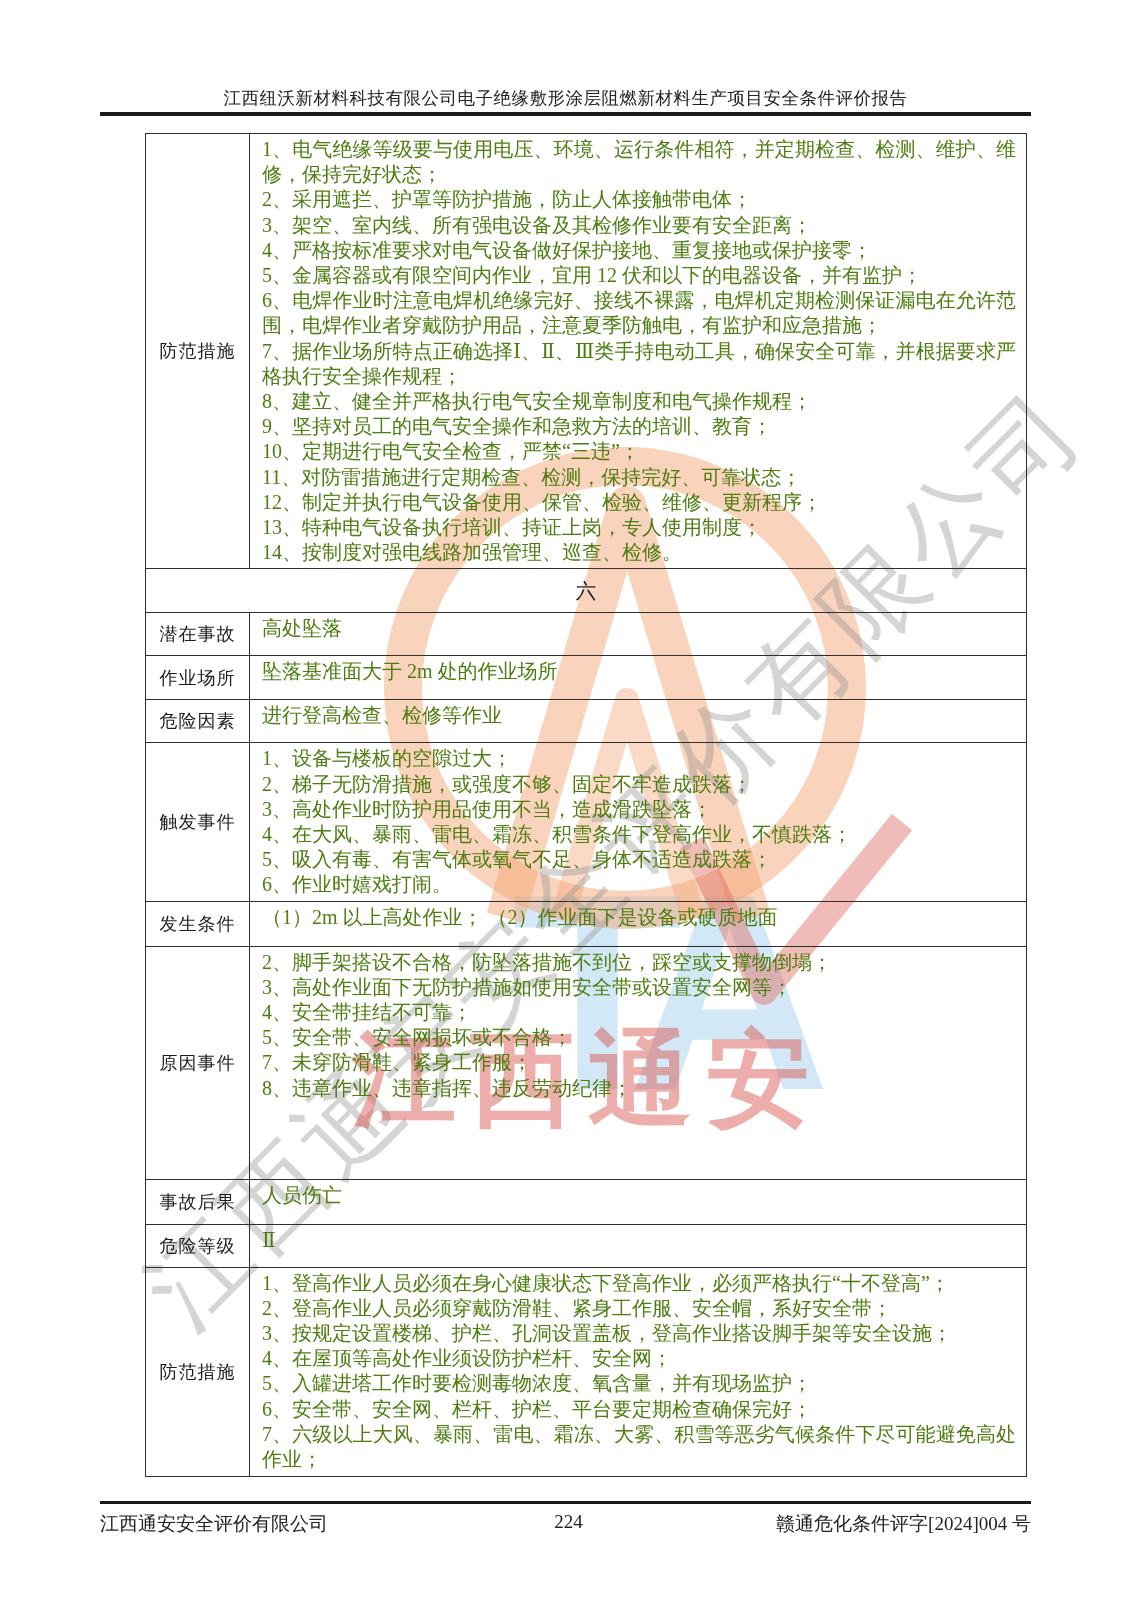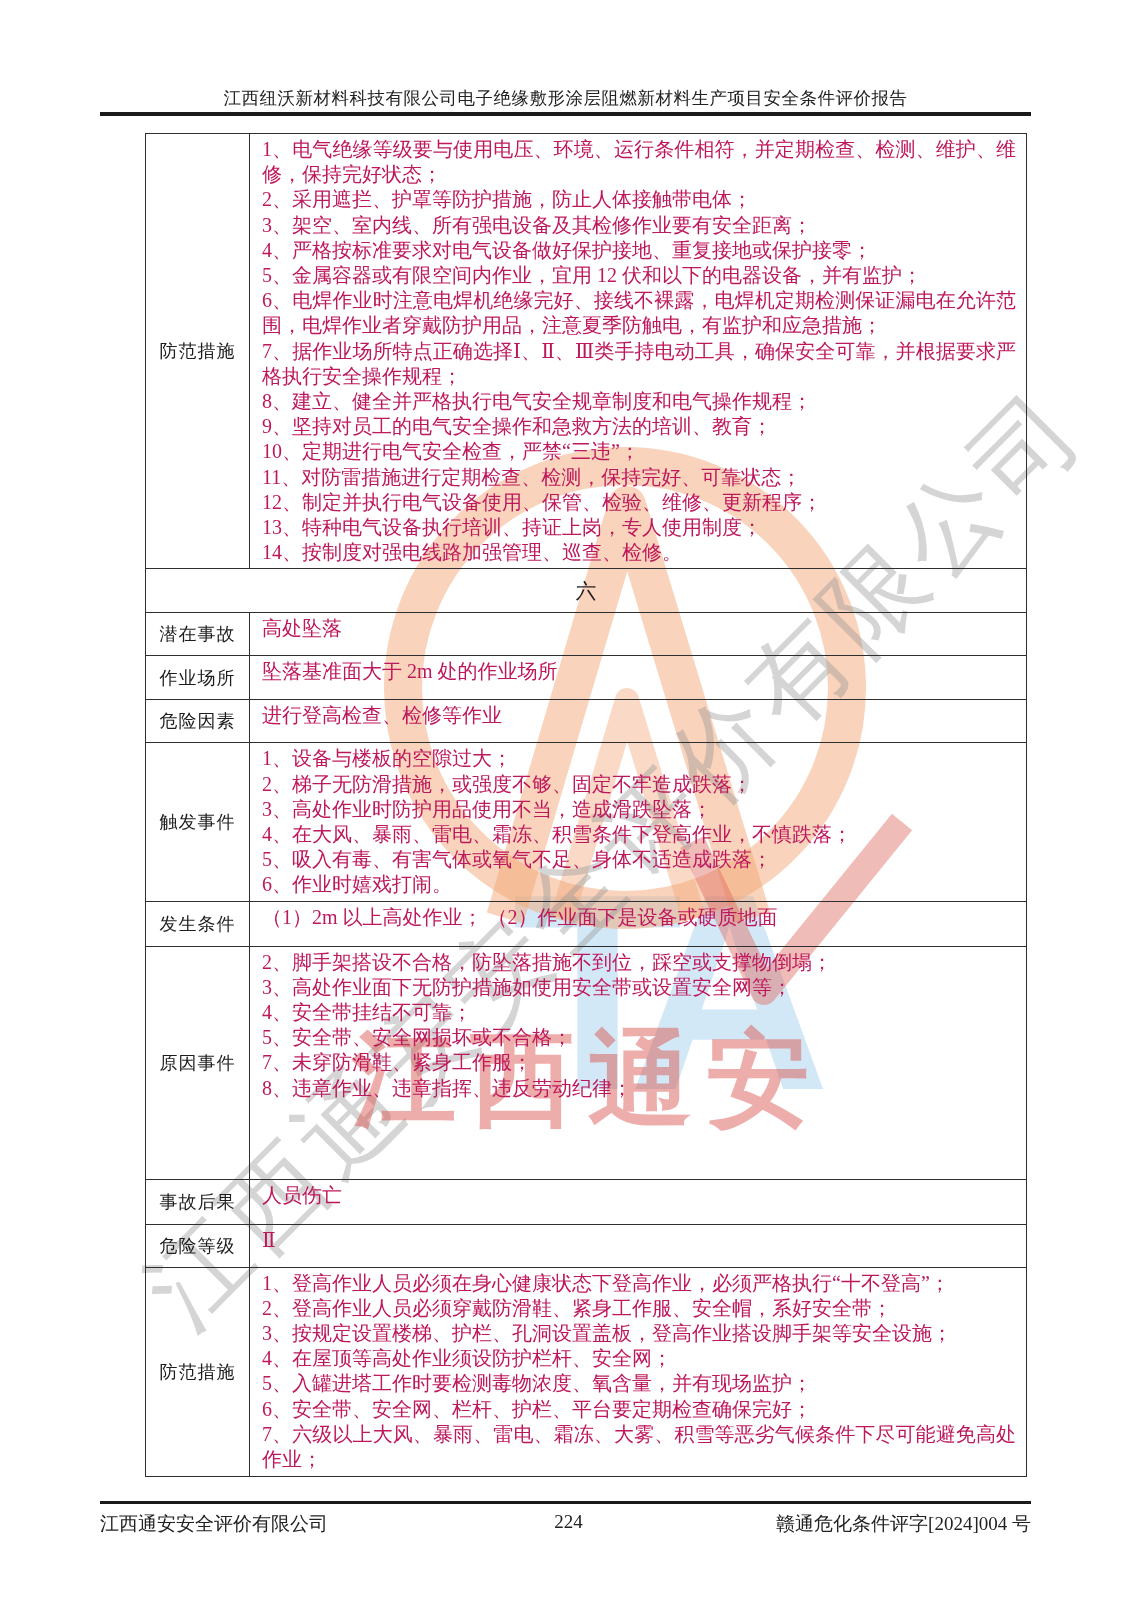--- a/index.html
+++ b/index.html
@@ -51,21 +51,21 @@
   }
   .trow { display:flex; border-top:1.5px solid #2e2e2e; box-sizing:border-box; }
   .trow:first-child { border-top:none; }
   .lcell {
     flex:0 0 104px; width:104px; border-right:1.5px solid #2e2e2e; box-sizing:border-box;
     display:flex; align-items:center; justify-content:center;
     font-size:18px; letter-spacing:1px; color:#1d1d1d;
   }
   .ccell {
     flex:1; padding:3px 10px 3px 12px; box-sizing:border-box;
-    font-size:20px; line-height:25.2px; text-align:justify; color:#be185d;
+    font-size:20px; line-height:25.2px; text-align:justify; color:#4d7c0f;
   }
   .ccell .item { margin:0; }
   .vc { display:flex; flex-direction:column; justify-content:flex-start; }
   .scell {
     flex:1; display:flex; align-items:center; justify-content:center;
     font-size:20.5px; color:#1d1d1d;
   }
   .r1 { min-height:44px; }
   .r2 { min-height:43px; }
   .r3 { min-height:44px; }

